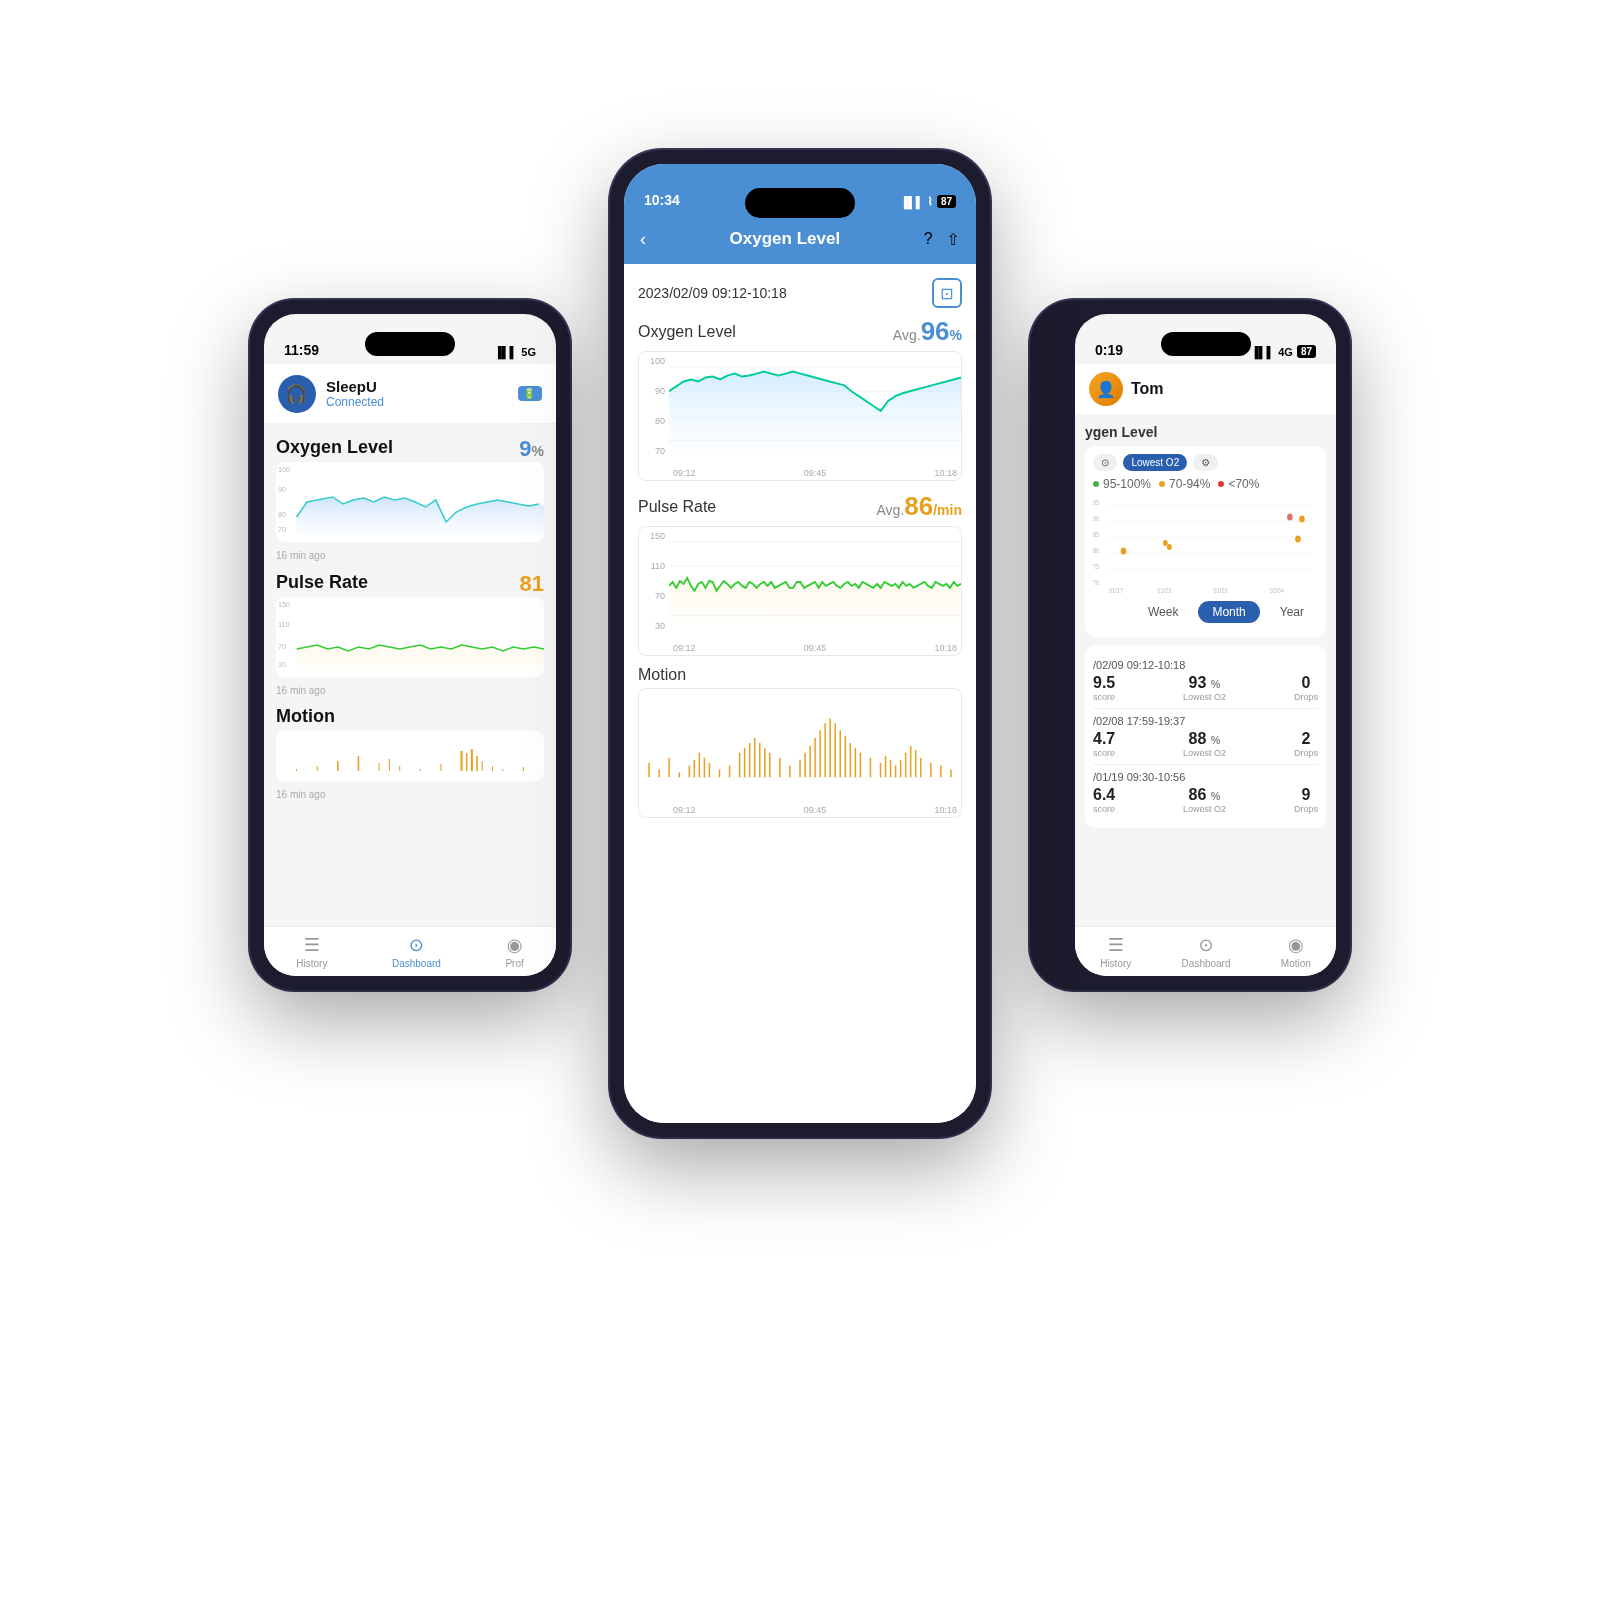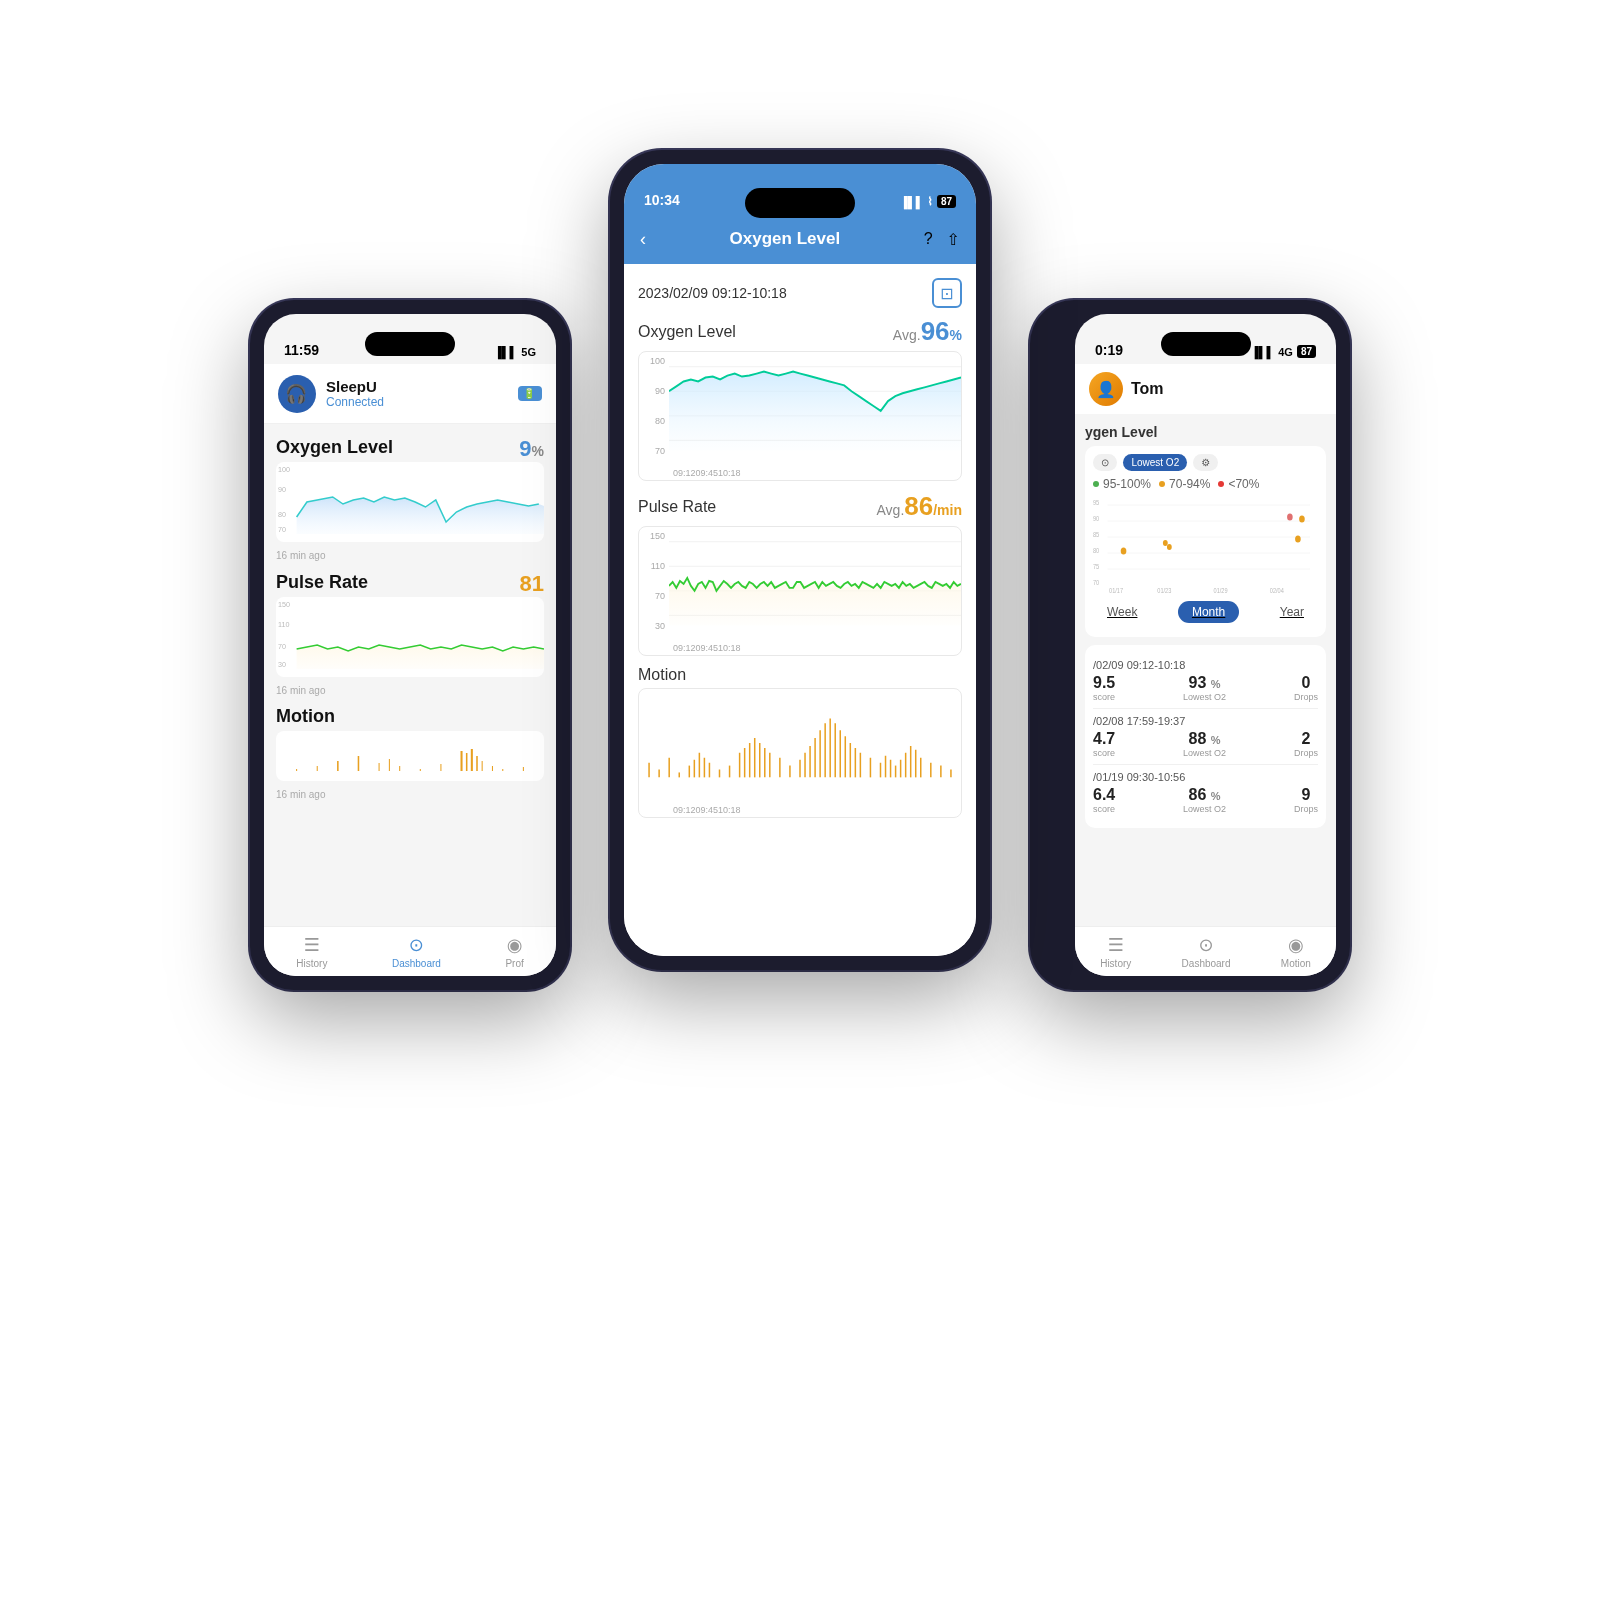--- a/index.html
+++ b/index.html
@@ -41,21 +41,21 @@
       position: absolute;
       top: 14px; left: 14px; right: 14px; bottom: 14px;
       background: #f5f5f5;
       border-radius: 32px;
       overflow: hidden;
     }
 
     
     .phone-center {
       width: 380px;
-      height: 820px;
+      height: 987px;
       left: 50%;
       transform: translateX(-50%);
       top: 0;
       z-index: 3;
       border-radius: 52px;
     }
     .phone-center .phone-screen {
       position: absolute;
       top: 14px; left: 14px; right: 14px; bottom: 14px;
       background: #ffffff;
@@ -245,20 +245,21 @@
       font-size: 9px;
       color: #aaa;
       text-align: right;
       padding-right: 4px;
     }
     .chart-time-labels {
       position: absolute;
       bottom: 2px;
       left: 30px; right: 0;
       display: flex;
+      justify-content: space-between;
       padding: 0 4px;
     }
     .chart-time-label {
       font-size: 9px;
       color: #aaa;
     }
     .chart-svg-area {
       position: absolute;
       top: 0; left: 30px; right: 0; bottom: 20px;
     }
@@ -470,23 +471,22 @@
 
     .scatter-chart-area {
       height: 100px;
       position: relative;
       background: #fff;
     }
 
     .period-tabs {
       display: flex;
       gap: 6px;
-      justify-content: space-between;
+      justify-content: flex-end;
       margin: 6px 0;
-      text-decoration: underline;
     }
     .period-tab {
       padding: 4px 14px;
       border-radius: 16px;
       font-size: 12px;
       font-weight: 500;
       color: #555;
       background: transparent;
     }
     .period-tab.active {

